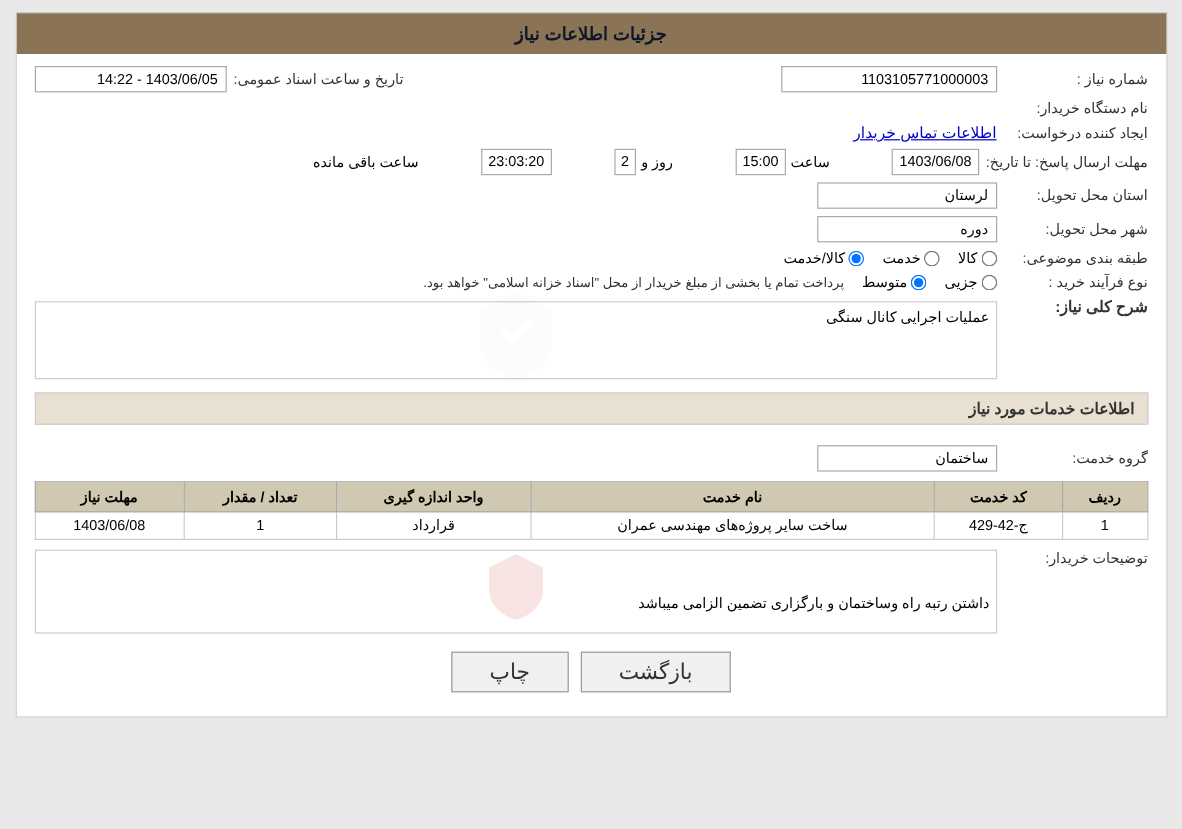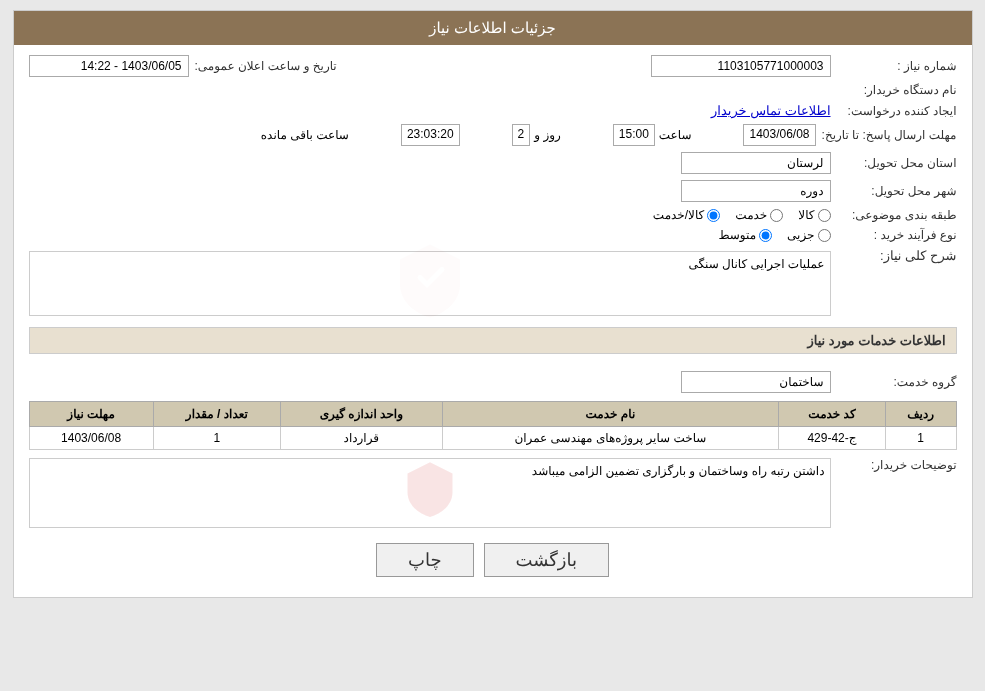--- a/index.html
+++ b/index.html
@@ -11,25 +11,25 @@
       padding: 10px;
     }
     .page-container {
       background: #fff;
       border: 1px solid #ccc;
       max-width: 960px;
       margin: 0 auto;
     }
     .page-header {
       background: #8B7355;
-      color: #ffffff;
+      color: #0f172a;
       text-align: center;
       padding: 8px 12px;
       font-size: 15px;
-      font-weight: normal;
+      font-weight: bold;
     }
     .content-area {
       padding: 10px 15px;
     }
     .form-row {
       display: flex;
       align-items: center;
       margin-bottom: 6px;
       gap: 6px;
     }
@@ -169,21 +169,21 @@
   <div class="page-header">
     <span>جزئیات اطلاعات نیاز</span>
   </div>
 
   <div class="content-area">
 
     <div class="form-row">
       <span class="label-cell">شماره نیاز :</span>
       <div class="input-box" style="min-width:180px;">1103105771000003</div>
       <span style="flex:1;"></span>
-      <span class="label-cell" style="min-width:auto;">تاریخ و ساعت اعلان عمومی:</span>
+      <span class="label-cell" style="min-width:auto;">تاریخ و ساعت اسناد عمومی:</span>
       <div class="input-box" style="min-width:160px;">1403/06/05 - 14:22</div>
     </div>
 
     <div class="form-row">
       <span class="label-cell">نام دستگاه خریدار:</span>
     </div>
 
     <div class="form-row">
       <span class="label-cell">ایجاد کننده درخواست:</span>
       <div style="flex:1; display:flex; align-items:center; gap:4px;">
@@ -236,25 +236,26 @@
       <span class="label-cell">نوع فرآیند خرید :</span>
       <div class="radio-group">
         <div class="radio-item">
           <input type="radio" name="nooe" style="">
           <span>جزیی</span>
         </div>
         <div class="radio-item">
           <input type="radio" name="nooe" checked="" style="">
           <span>متوسط</span>
         </div>
+        <span style="font-size:11px; color:#333;">پرداخت تمام یا بخشی از مبلغ خریدار از محل "اسناد خزانه اسلامی" خواهد بود.</span>
       </div>
     </div>
 
     <div class="form-row" style="align-items:flex-start; margin-top:5px;">
-      <span class="label-cell" style="font-weight:normal; font-size:13px;">شرح کلی نیاز:</span>
+      <span class="label-cell" style="font-weight:bold; font-size:13px;">شرح کلی نیاز:</span>
       <div class="watermark-area" style="flex:1;">
         <div class="watermark-img">
           
           <svg width="80" height="80" viewBox="0 0 80 80" style="opacity:0.12;">
             <path d="M40 5 L70 20 L70 45 C70 62 55 74 40 78 C25 74 10 62 10 45 L10 20 Z" fill="#cc0000"></path>
             <path d="M30 38 L37 45 L52 30" stroke="white" stroke-width="5" fill="none" stroke-linecap="round"></path>
           </svg>
         </div>
         <div class="watermark-text">عملیات اجرایی کانال سنگی</div>
       </div>
@@ -292,21 +293,21 @@
     </table>
 
     <div class="form-row" style="align-items:flex-start;">
       <span class="label-cell">توضیحات خریدار:</span>
       <div class="desc-textarea-container" style="flex:1;">
         <div class="watermark-img" style="position:absolute; top:50%; left:50%; transform:translate(-50%,-50%); opacity:0.10;">
           <svg width="60" height="60" viewBox="0 0 80 80">
             <path d="M40 5 L70 20 L70 45 C70 62 55 74 40 78 C25 74 10 62 10 45 L10 20 Z" fill="#cc0000"></path>
           </svg>
         </div>
-        <div style="font-size:12px; position:relative; z-index:1;">داشتن رتبه راه وساختمان و بارگزاری تضمین الزامی میباشد</div>
+        <div style="font-size:12px; position:relative; z-index:1;margin-top:32px;">داشتن رتبه راه وساختمان و بارگزاری تضمین الزامی میباشد</div>
       </div>
     </div>
 
     <div class="button-row">
       <button class="btn btn-back">بازگشت</button>
       <button class="btn btn-print">چاپ</button>
     </div>
 
   </div>
 </div>

